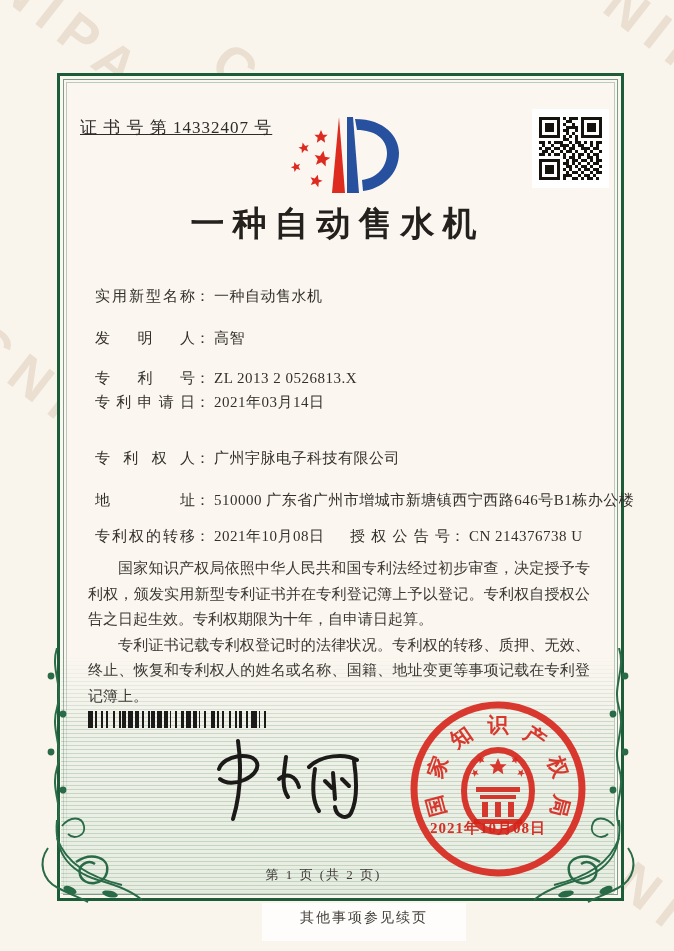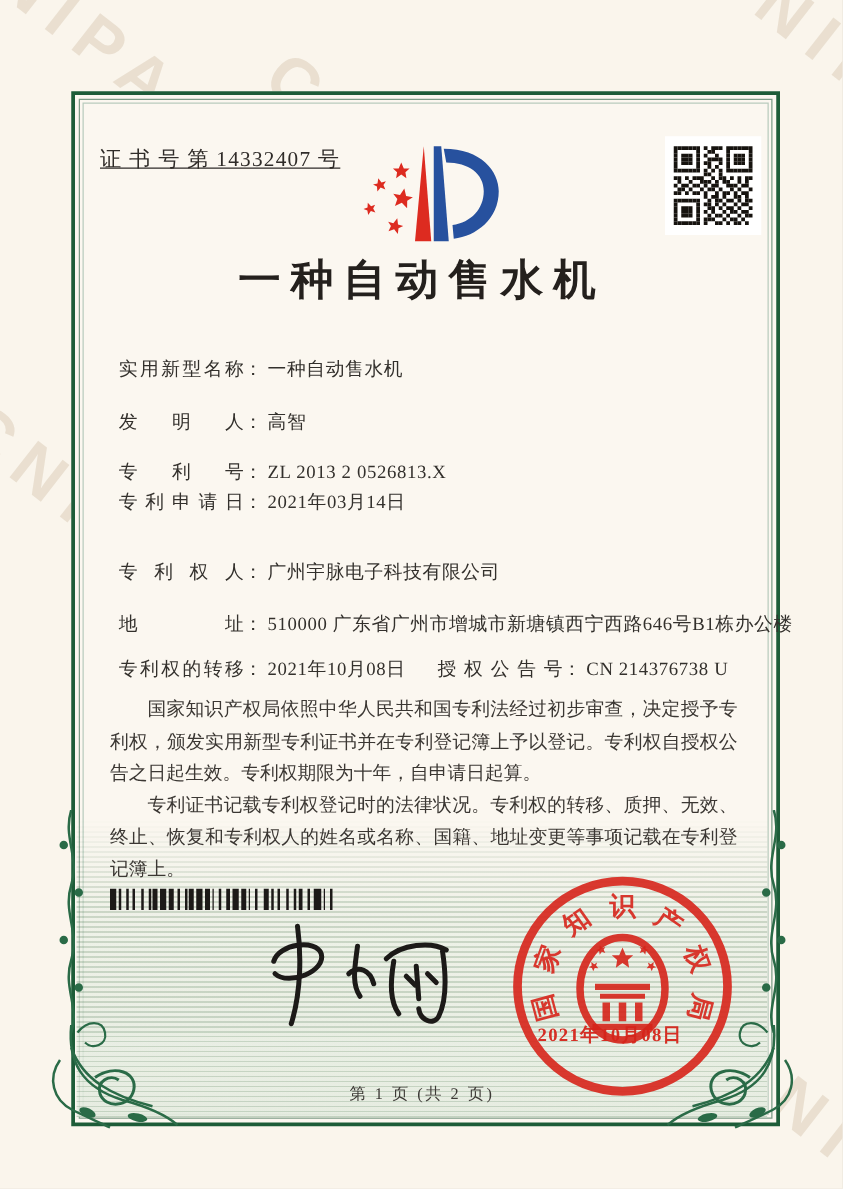--- a/index.html
+++ b/index.html
@@ -53,21 +53,21 @@
   .barcode{position:absolute; left:88px; top:711px; width:178px; height:17px; display:flex;}
   .barcode i{display:block; height:100%;}
   .barcode i.b{background:#1c1a18;}
   .director{position:absolute; left:88px; top:766px; font-size:16px; line-height:28px; color:#2e2b28;}
   .signature{position:absolute; left:203px; top:731px;}
   .seal{position:absolute; left:408px; top:699px; width:180px; height:180px;}
   .seal .ring-char{position:absolute; left:0; top:0; width:22px; height:22px; margin-left:-11px; margin-top:-11px;
         font-size:21px; line-height:22px; font-weight:700; color:rgba(215,40,30,.92); text-align:center;}
   .seal-date{position:absolute; left:2px; top:120px; width:156px; text-align:center;
         font-size:15px; color:rgba(213,36,26,.95); letter-spacing:1px; white-space:nowrap; font-weight:600;}
-  .page-num{position:absolute; left:57px; top:866px; width:561px; text-align:center; font-size:13px; color:#3d3a36; letter-spacing:2px;}
+  .page-num{position:absolute; left:43px; top:866px; width:561px; text-align:center; font-size:13px; color:#3d3a36; letter-spacing:2px;}
   .footnote-box{position:absolute; left:262px; top:903px; width:204px; height:38px; background:#fefdfb;
         display:flex; align-items:flex-start; justify-content:center;}
   .footnote-box span{font-size:14px; letter-spacing:2px; color:#45413c; margin-top:6px;}
 </style>
 </head>
 <body>
 
 <div class="page">
 
   <span class="wm" style="left:-60px; top:-18px;">CNIPA</span>
@@ -714,14 +714,17 @@
         <rect x="22" y="59" width="6" height="15"></rect>
         <rect x="35" y="59" width="6" height="15"></rect>
         <rect x="48" y="59" width="6" height="15"></rect>
         <rect x="14" y="76" width="48" height="5"></rect>
       </g>
     </svg>
     <div class="seal-date">2021年10月08日</div>
   </div>
 
   <div class="page-num">第 1 页 (共 2 页)</div>
+  <div class="footnote-box">
+    <span>其他事项参见续页</span>
+  </div>
 
 </div>
 
 </body></html>

